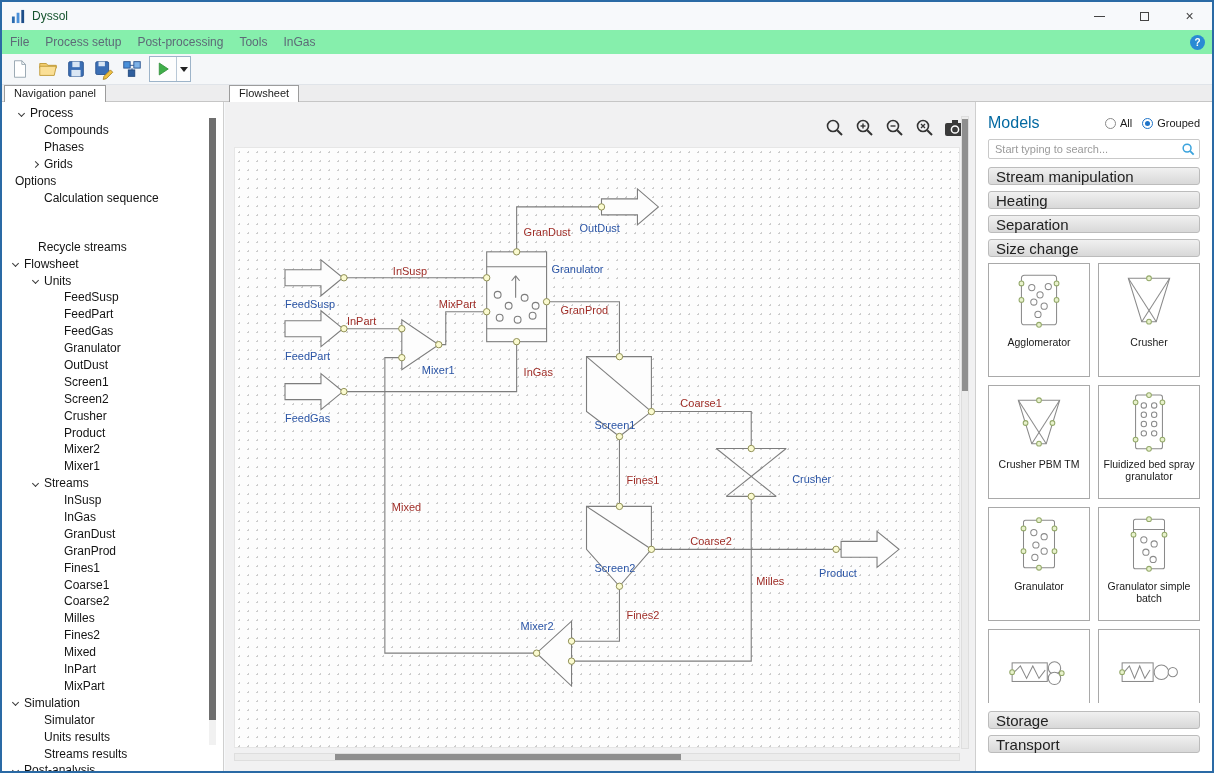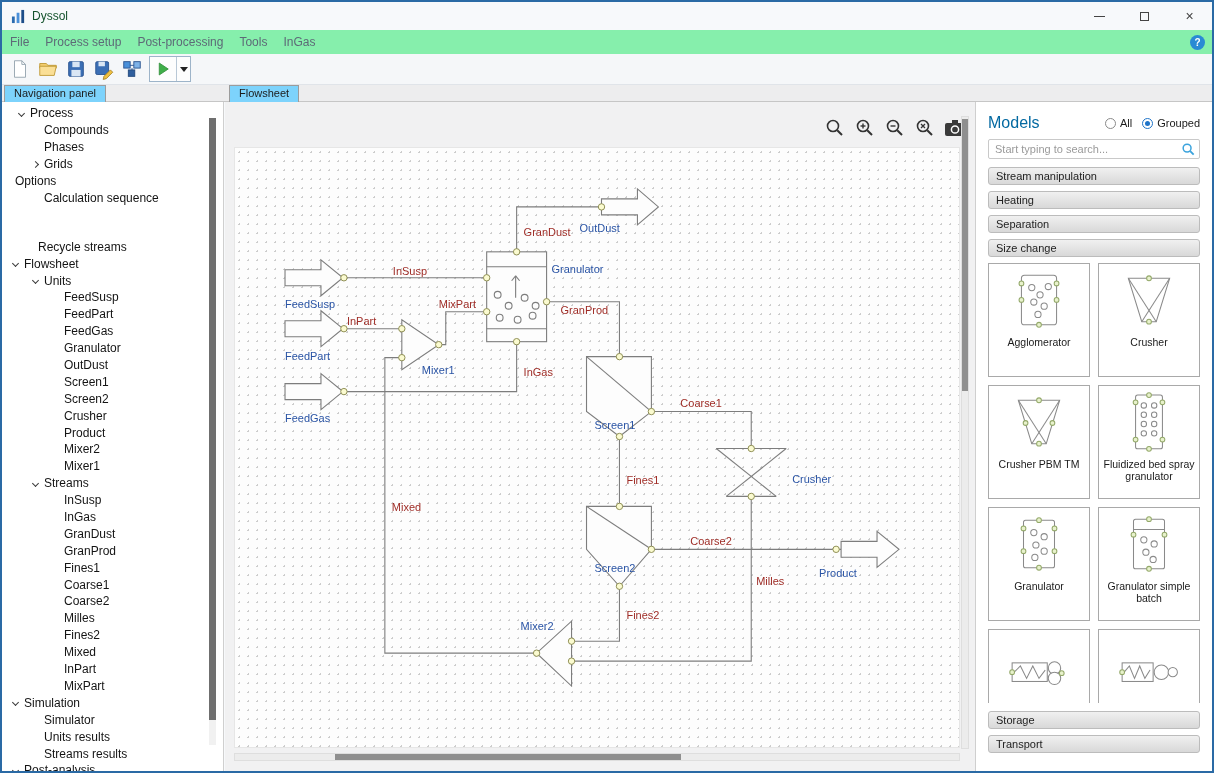--- a/index.html
+++ b/index.html
@@ -25,21 +25,21 @@
   
   .toolbar { height:31px; display:flex; align-items:center; padding-left:4px; background:#f5f7f9; border-bottom:1px solid #e0e4e9; }
   .tb-btn { width:28px; height:26px; display:flex; align-items:center; justify-content:center; }
   .run-group { display:flex; align-items:center; border:1px solid #9db4c9; background:#fdfdfd; height:26px; margin-left:3px; }
   .run-play { width:26px; height:24px; display:flex; align-items:center; justify-content:center; }
   .run-drop { width:14px; height:24px; display:flex; align-items:center; justify-content:center; border-left:1px solid #b9c8d6; }
   .drop-caret { width:0; height:0; border-left:4px solid transparent; border-right:4px solid transparent; border-top:5px solid #222; }
 
   
   .tabstrip { height:17px; background:#ededee; border-bottom:1px solid #c6c6c6; position:relative; }
-  .tab { position:absolute; top:0; height:17px; padding:1px 9px 0; font-size:11px; color:#1c1c1c; background:#7dd3fc; border:1px solid #9c9c9c; border-bottom:none; }
+  .tab { position:absolute; top:0; height:17px; padding:1px 9px 0; font-size:11px; color:#1c1c1c; background:#ffffff; border:1px solid #9c9c9c; border-bottom:none; }
   .tab-nav { left:2px; }
   .tab-flow { left:227px; }
 
   
   .workspace { position:relative; height:669px; }
   .nav-panel { position:absolute; left:0; top:0; width:222px; height:100%; background:#ffffff; border-right:1px solid #cfcfcf; }
   .tree { padding-top:3px; }
   .tree-row { display:flex; align-items:center; height:16.9px; white-space:nowrap; }
   .chev { display:inline-flex; width:13px; flex:none; align-items:center; }
   .chev::before { content:""; display:none; width:4px; height:4px; border-right:1.2px solid #3a3a3a; border-bottom:1.2px solid #3a3a3a; margin-left:2px; }
@@ -73,21 +73,21 @@
   .radios { margin-left:auto; display:flex; align-items:center; gap:10px; }
   .radio-wrap { display:flex; align-items:center; gap:4px; font-size:11px; color:#1a1a1a; }
   .radio { width:11px; height:11px; border-radius:50%; border:1px solid #8a8a8a; background:#fff; position:relative; }
   .radio.checked { border-color:#1f74c8; }
   .radio.checked::after { content:""; position:absolute; left:2px; top:2px; width:5px; height:5px; border-radius:50%; background:#1f74c8; }
   .models-search { margin-top:7px; position:relative;border-radius:9px; }
   .models-search input { width:100%; height:20px; border:1px solid #c9c9c9; border-radius:2px; font-size:11px; padding:0 22px 0 6px; color:#333; font-family:"Liberation Sans", sans-serif; }
   .models-search input::placeholder { color:#9a9a9a; }
   .search-icon { position:absolute; right:4px; top:3px; }
   .groups { margin-top:8px; }
-  .group-btn { height:18px; line-height:17px; margin-bottom:6px; background:linear-gradient(#f0f0f0, #d8d8d8); border:1px solid #bcbcbc; border-radius:3px; font-size:11px; color:#222; padding-left:7px; }
+  .group-btn { height:18px; line-height:17px; margin-bottom:6px; background:linear-gradient(#f0f0f0, #d8d8d8); border:1px solid #bcbcbc; border-radius:3px; font-size:15px; color:#222; padding-left:7px; }
   .group-btn.bold { font-weight:normal; }
   .cards { margin-top:2px; height:440px; overflow:hidden; display:grid; grid-template-columns:1fr 1fr; gap:8px; align-content:start; }
   .model-card { height:114px; background:#fff; border:1px solid #a9a9a9; display:flex; flex-direction:column; align-items:center; }
   .card-icon { width:62px; height:62px; margin-top:6px; flex:none; }
   .card-label { font-size:10.5px; color:#1a1a1a; text-align:center; line-height:1.18; margin-top:4px; padding:0 2px; overflow:hidden; max-height:26px; }
   .groups-bottom { margin-top:8px; }
 </style>
 </head>
 <body>
 

